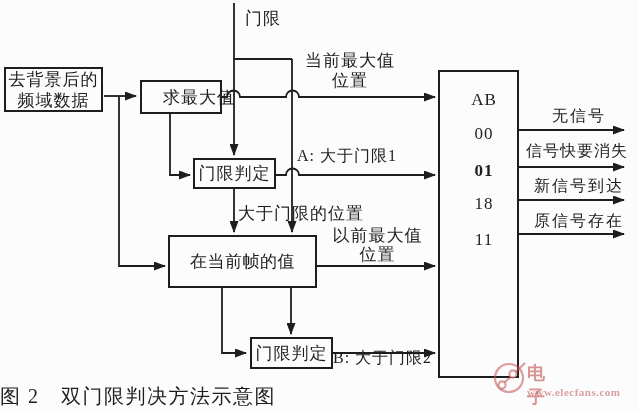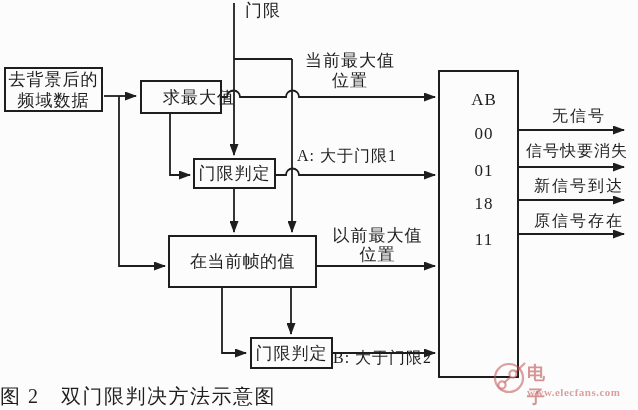--- a/index.html
+++ b/index.html
@@ -135,34 +135,35 @@
     <div>在当前帧的值</div>
   </div>
 
   <div class="box" style="left: 250px; top: 337px; width: 83px; height: 32px; border-color: rgb(30, 30, 30);">
     <div>门限判定</div>
   </div>
 
   <div class="box" style="left: 438px; top: 70px; width: 81px; height: 308px; border-color: rgb(30, 30, 30);">
     <span class="dec-cell" style="top:17px;">AB</span>
     <span class="dec-cell" style="top:51px;">00</span>
-    <span class="dec-cell" style="top:88px;">01</span>
+    <span class="dec-cell" style="top:88px;font-weight:bold;">01</span>
     <span class="dec-cell" style="top:121px;">18</span>
     <span class="dec-cell" style="top:157px;">11</span>
   </div>
 
-  <div class="lbl" style="left:245px; top:1px;">门限</div>
+  <div class="lbl" style="left:245px; top:9px;">门限</div>
 
   <div class="lbl center" style="left:300px; top:51px; width:100px;">
     <div>当前最大值</div>
     <div>位置</div>
   </div>
 
   <div class="lbl" style="left:297px; top:146px; font-size:16px;">A: 大于门限1</div>
 
+  <div class="lbl" style="left:238px; top:204px;">大于门限的位置</div>
 
   <div class="lbl center" style="left:326px; top:226px; width:103px; line-height:19px;">
     <div>以前最大值</div>
     <div>位置</div>
   </div>
 
   <div class="lbl" style="left:333px; top:348px; font-size:16px;">B: 大于门限2</div>
 
   <div class="lbl center" style="left:518px; top:106px; width:122px; font-size:16px; letter-spacing:2px;">无信号</div>
   <div class="lbl center" style="left:516px; top:141px; width:122px; font-size:16px; letter-spacing:1px;">信号快要消失</div>

